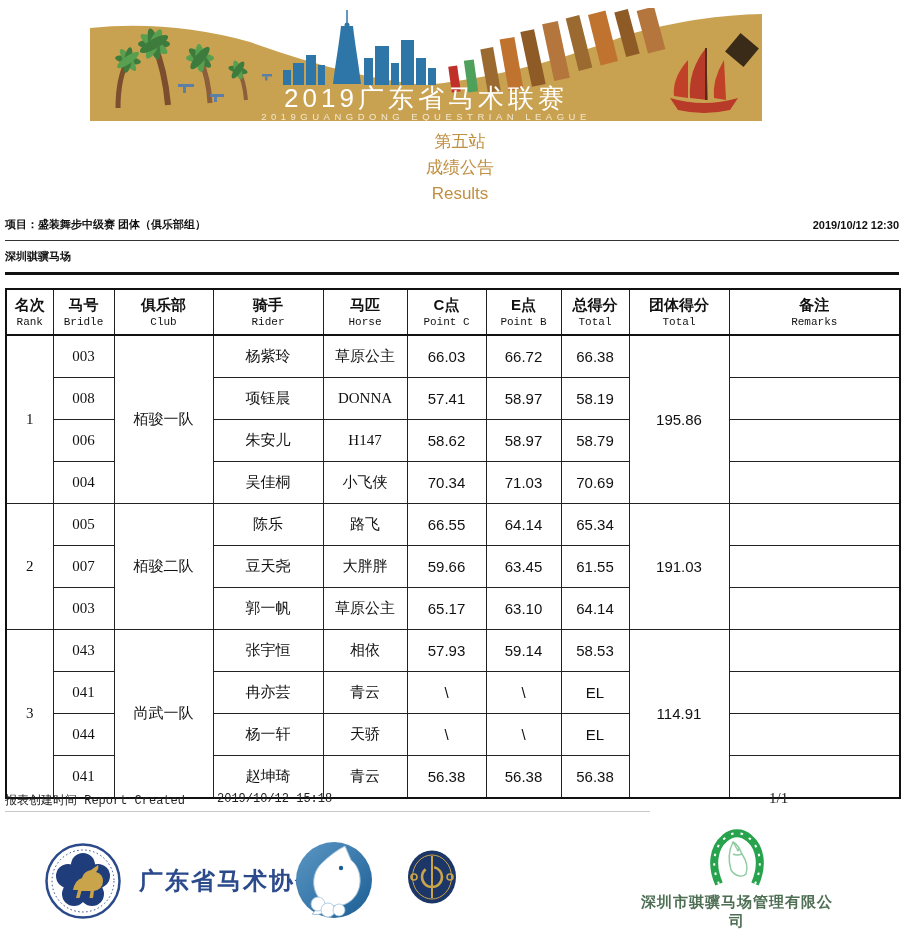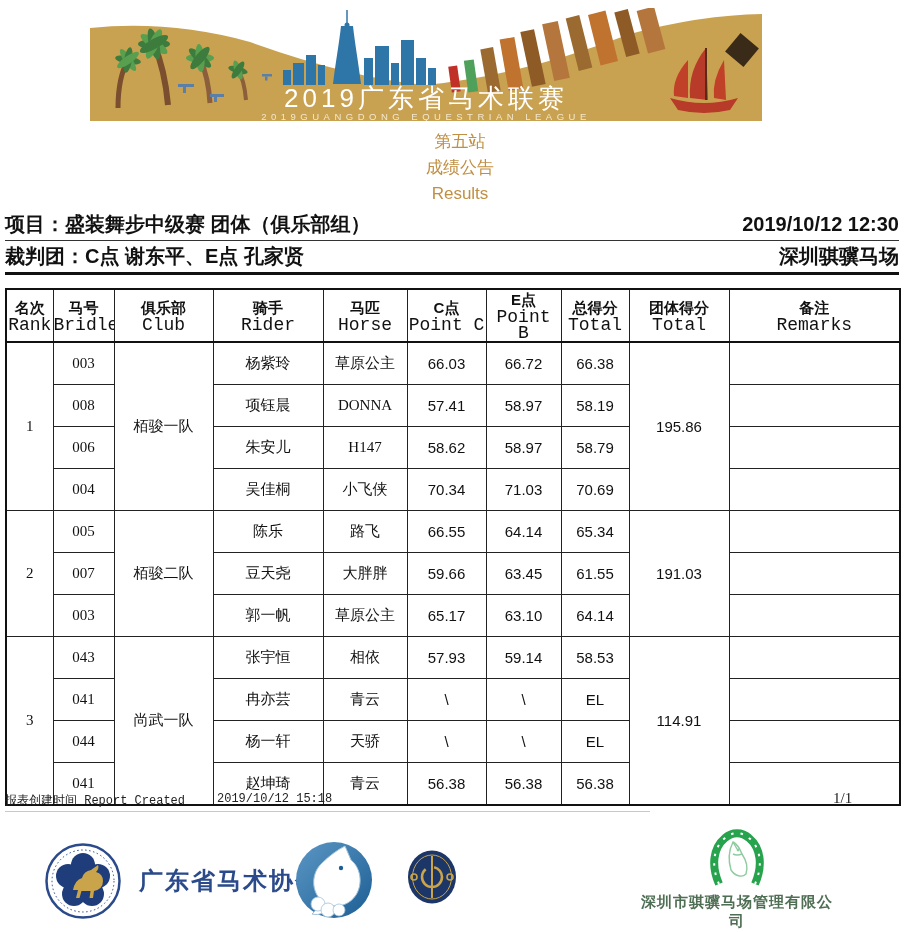--- a/index.html
+++ b/index.html
@@ -6,45 +6,45 @@
   body{width:904px;height:932px;position:relative;overflow:hidden;
        font-family:"Liberation Serif",serif;color:#111;}
 
   .banner{position:absolute;left:90px;top:8px;width:672px;height:113px;}
 
   .heading{position:absolute;top:129px;left:0;width:904px;text-align:center;
            color:#C18F42;font-family:"Liberation Sans",sans-serif;
            font-size:17px;line-height:26px;margin-left:8px;}
 
   .info{position:absolute;top:209px;left:5px;width:894px;
-        font-family:"Liberation Sans",sans-serif;font-weight:bold;font-size:20px;}
+        font-family:"Liberation Sans",sans-serif;font-weight:bold;font-size:11px;}
   .info-row{height:31px;display:flex;justify-content:space-between;align-items:center;}
   .info-row.first{border-bottom:1px solid #333;}
   .info-row.second{border-bottom:3px solid #111;}
 
   table.results{position:absolute;top:288px;left:5px;width:894px;
                 border-collapse:collapse;table-layout:fixed;
                 border:2px solid #111;}
   table.results th,table.results td{border:1px solid #222;padding:0;text-align:center;
                 vertical-align:middle;overflow:hidden;}
   table.results thead th{height:44px;border-bottom:2px solid #111;}
   table.results tbody td{height:41px;font-size:15px;}
   .hz{font-family:"Liberation Sans",sans-serif;font-weight:bold;font-size:15px;line-height:19px;}
-  .he{font-family:"Liberation Mono",monospace;font-weight:normal;font-size:18px;line-height:16px;}
+  .he{font-family:"Liberation Mono",monospace;font-weight:normal;font-size:11px;line-height:16px;}
   td.rank,td.bridle{font-family:"Liberation Serif",serif;font-size:15px;}
   td.zh{font-family:"Liberation Serif",serif;}
   td.num{font-family:"Liberation Sans",sans-serif;font-size:14.5px;}
   td.team{font-family:"Liberation Sans",sans-serif;font-size:15px;}
 
   .report-footer{position:absolute;top:789px;left:5px;width:894px;height:26px;
                  font-family:"Liberation Mono",monospace;font-size:12px;color:#222;}
   .rf-label{position:absolute;left:0;top:3px;}
   .rf-time{position:absolute;left:212px;top:3px;}
   .rf-line{position:absolute;top:22px;left:0;width:645px;border-top:1px solid #c9c9c9;}
-  .rf-page{position:absolute;left:828px;top:1px;font-family:"Liberation Serif",serif;font-size:15px;}
+  .rf-page{position:absolute;left:764px;top:1px;font-family:"Liberation Serif",serif;font-size:15px;}
 
   .logo-gdea{position:absolute;left:44px;top:842px;display:flex;align-items:center;gap:17px;}
   .gdea-text{font-family:"Liberation Sans",sans-serif;font-weight:bold;font-size:24px;
              color:#2B4A8B;letter-spacing:2px;}
   .logo-horsehead{position:absolute;left:293px;top:838px;}
   .logo-hkjc{position:absolute;left:407px;top:849px;display:flex;gap:12px;align-items:flex-start;}
   .hkjc-zh{font-family:"Liberation Serif",serif;font-weight:bold;font-size:17px;
            letter-spacing:9px;color:#333;}
   .hkjc-en{font-family:"Liberation Serif",serif;font-weight:bold;font-size:18px;color:#1d1d1d;margin-top:1px;}
   .hkjc-slogan{font-family:"Liberation Sans",sans-serif;font-weight:bold;font-style:italic;
@@ -152,21 +152,20 @@
   <div>成绩公告</div>
   <div>Results</div>
 </div>
 
 <div class="info">
   <div class="info-row first">
     <span>项目：盛装舞步中级赛 团体（俱乐部组）</span>
     <span>2019/10/12 12:30</span>
   </div>
   <div class="info-row second">
-    <span>裁判团：C点 谢东平、E点 孔家贤</span>
     <span>深圳骐骥马场</span>
   </div>
 </div>
 
 <table class="results">
   <colgroup>
     <col style="width:47px">
       <col style="width:61px">
       <col style="width:99px">
     <col style="width:110px">

